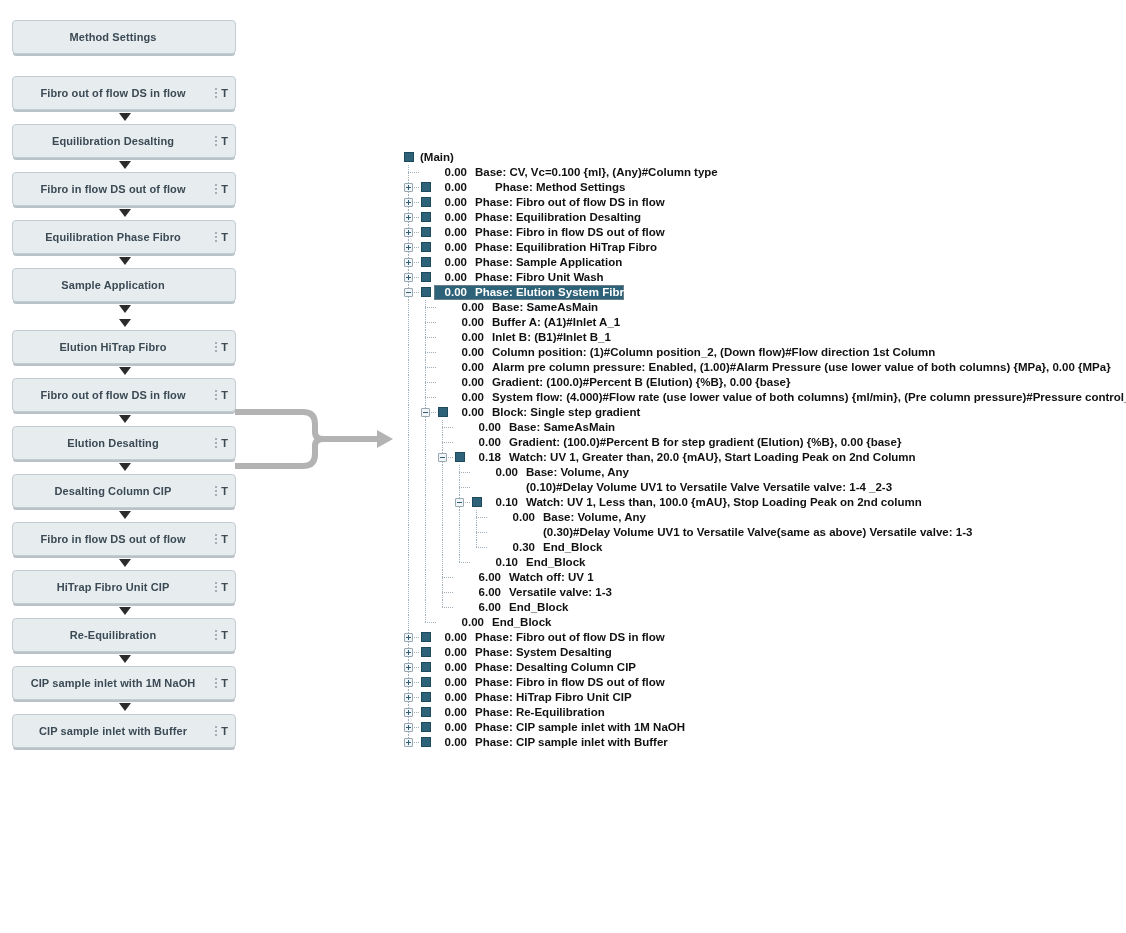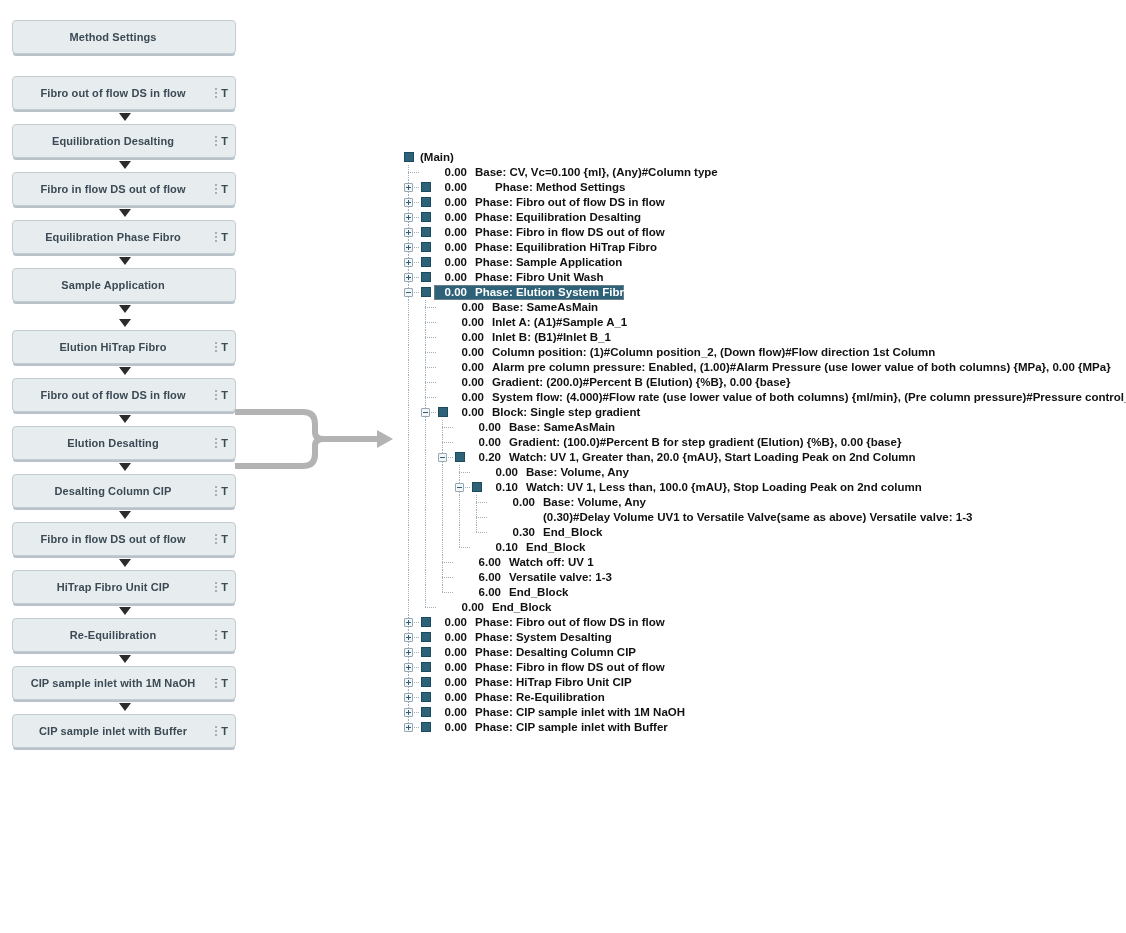--- a/index.html
+++ b/index.html
@@ -565,21 +565,21 @@
       <div class="row-time" style="left: 52px; width: 30px;">0.00</div>
       <div class="row-main" style="left: 90px;">Base: SameAsMain</div>
     </div>
     <div class="tree-row">
       <div class="guides">
         <div class="vline" style="left: 6px;"></div>
         <div class="vline" style="left: 23px;"></div>
         <div class="hline" style="left: 23px; width: 12px;"></div>
       </div>
       <div class="row-time" style="left: 52px; width: 30px;">0.00</div>
-      <div class="row-main" style="left: 90px;">Inlet A: (A1)#Sample A_1</div>
+      <div class="row-main" style="left: 90px;">Buffer A: (A1)#Inlet A_1</div>
     </div>
     <div class="tree-row">
       <div class="guides">
         <div class="vline" style="left: 6px;"></div>
         <div class="vline" style="left: 23px;"></div>
         <div class="hline" style="left: 23px; width: 12px;"></div>
       </div>
       <div class="row-time" style="left: 52px; width: 30px;">0.00</div>
       <div class="row-main" style="left: 90px;">Inlet B: (B1)#Inlet B_1</div>
     </div>
@@ -601,21 +601,21 @@
       <div class="row-time" style="left: 52px; width: 30px;">0.00</div>
       <div class="row-main" style="left: 90px;">Alarm pre column pressure: Enabled, (1.00)#Alarm Pressure (use lower value of both columns) {MPa}, 0.00 {MPa}</div>
     </div>
     <div class="tree-row">
       <div class="guides">
         <div class="vline" style="left: 6px;"></div>
         <div class="vline" style="left: 23px;"></div>
         <div class="hline" style="left: 23px; width: 12px;"></div>
       </div>
       <div class="row-time" style="left: 52px; width: 30px;">0.00</div>
-      <div class="row-main" style="left: 90px;">Gradient: (200.0)#Percent B (Elution) {%B}, 0.00 {base}</div>
+      <div class="row-main" style="left: 90px;">Gradient: (100.0)#Percent B (Elution) {%B}, 0.00 {base}</div>
     </div>
     <div class="tree-row">
       <div class="guides">
         <div class="vline" style="left: 6px;"></div>
         <div class="vline" style="left: 23px;"></div>
         <div class="hline" style="left: 23px; width: 12px;"></div>
       </div>
       <div class="row-time" style="left: 52px; width: 30px;">0.00</div>
       <div class="row-main" style="left: 90px;">System flow: (4.000)#Flow rate  (use lower value of both columns) {ml/min}, (Pre column pressure)#Pressure control_1</div>
     </div>
@@ -652,33 +652,44 @@
     </div>
     <div class="tree-row">
       <div class="guides">
         <div class="vline" style="left: 6px;"></div>
         <div class="vline" style="left: 23px;"></div>
         <div class="vline" style="left: 40px;"></div>
         <div class="hline" style="left: 40px; width: 12px;"></div>
       </div>
       <div class="pm-box" style="left: 36px;"></div>
       <div class="node-sq" style="left: 53px; background: rgb(46, 98, 121);"></div>
-      <div class="row-time" style="left: 69px; width: 30px;">0.20</div>
+      <div class="row-time" style="left: 69px; width: 30px;">0.18</div>
       <div class="row-main" style="left: 107px;">Watch: UV 1, Greater than, 20.0 {mAU}, Start Loading Peak on 2nd Column</div>
     </div>
     <div class="tree-row">
       <div class="guides">
         <div class="vline" style="left: 6px;"></div>
         <div class="vline" style="left: 23px;"></div>
         <div class="vline" style="left: 40px;"></div>
         <div class="vline" style="left: 57px;"></div>
         <div class="hline" style="left: 57px; width: 12px;"></div>
       </div>
       <div class="row-time" style="left: 86px; width: 30px;">0.00</div>
       <div class="row-main" style="left: 124px;">Base: Volume, Any</div>
+    </div>
+    <div class="tree-row">
+      <div class="guides">
+        <div class="vline" style="left: 6px;"></div>
+        <div class="vline" style="left: 23px;"></div>
+        <div class="vline" style="left: 40px;"></div>
+        <div class="vline" style="left: 57px;"></div>
+        <div class="hline" style="left: 57px; width: 12px;"></div>
+      </div>
+      <div class="row-time" style="left: 86px; width: 30px;"></div>
+      <div class="row-main" style="left: 124px;">(0.10)#Delay Volume UV1 to Versatile Valve   Versatile valve: 1-4 _2-3</div>
     </div>
     <div class="tree-row">
       <div class="guides">
         <div class="vline" style="left: 6px;"></div>
         <div class="vline" style="left: 23px;"></div>
         <div class="vline" style="left: 40px;"></div>
         <div class="vline" style="left: 57px;"></div>
         <div class="hline" style="left: 57px; width: 12px;"></div>
       </div>
       <div class="pm-box" style="left: 53px;"></div>

